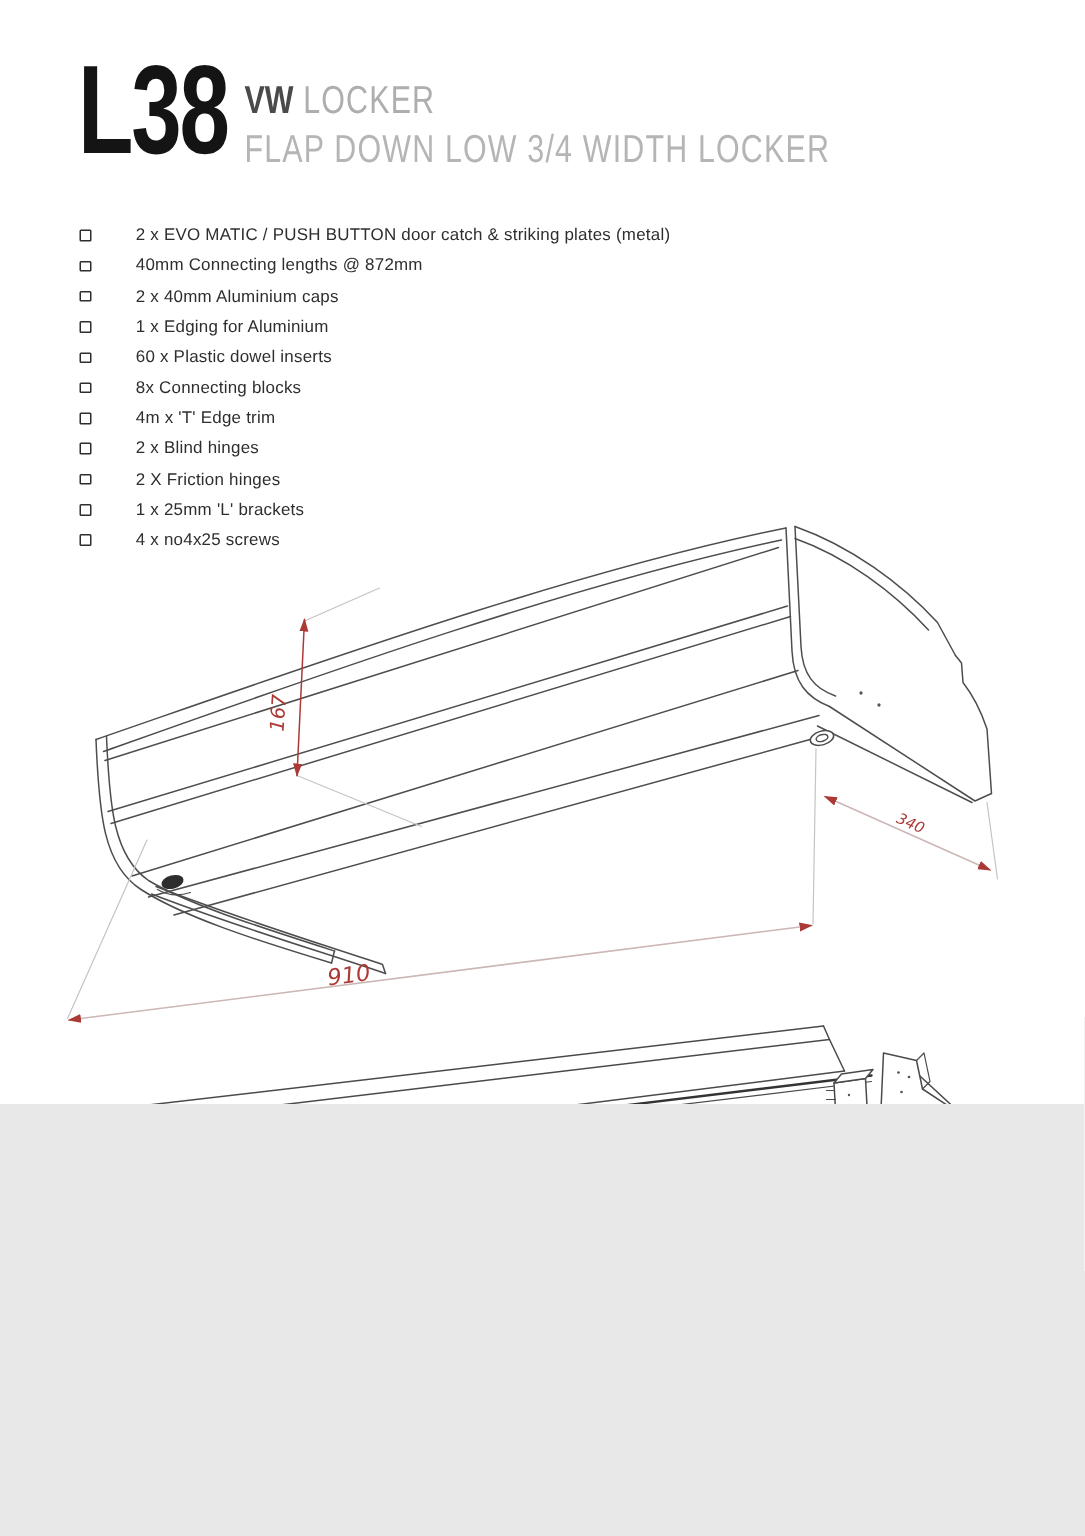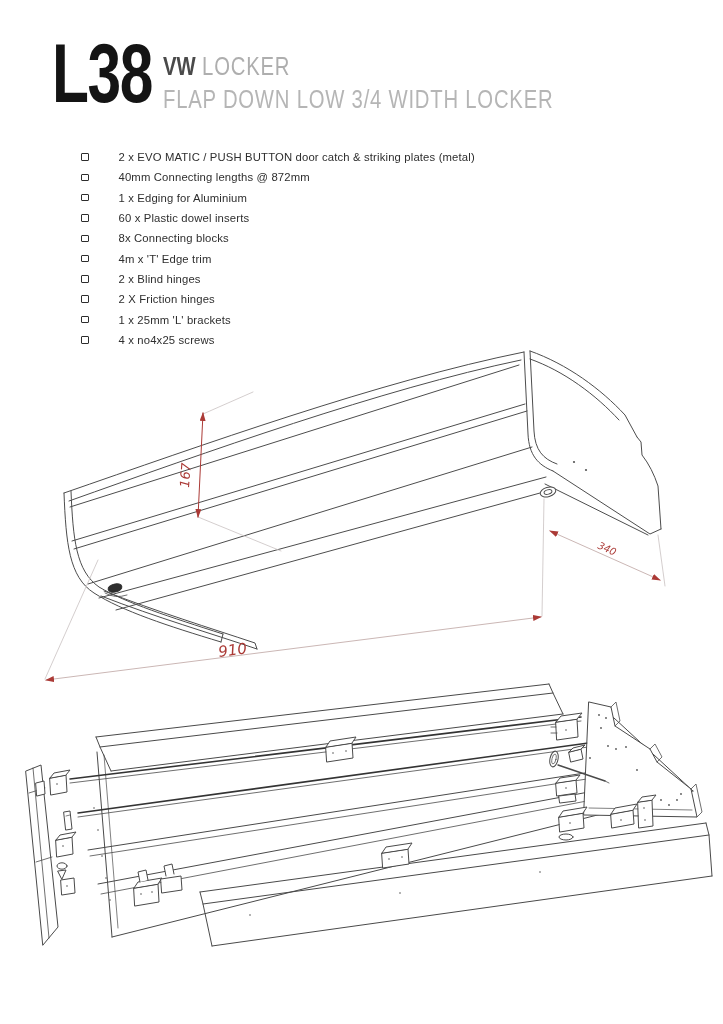--- a/index.html
+++ b/index.html
@@ -1,39 +1,39 @@
 <!DOCTYPE html>
 <html><head>
 <meta charset="utf-8">
 <style>
   * { margin:0; padding:0; box-sizing:border-box; }
   html,body { background:#e8e8e8; }
   .page {
-    position:relative; width:723px; height:1024px; margin:0 auto;
+    position:relative; width:723px; height:736px; margin:0 auto;
     background:#ffffff; overflow:hidden;
     font-family:"Liberation Sans", sans-serif;
   }
   
   .model-code {
     position:absolute; left:52px; top:31px;
     font-size:84px; line-height:1; font-weight:900; color:#141414;
     letter-spacing:-2px; transform:scaleX(0.72); transform-origin:left top;
     white-space:nowrap;
   }
   .titles {
     position:absolute; left:163px; top:50px;
     transform:scaleX(0.78); transform-origin:left top;
     font-size:26px; line-height:33px; white-space:nowrap;
   }
   .titles .brand { font-weight:700; color:#4a4a4a; letter-spacing:0px; }
   .titles .brand-suffix { font-weight:400; color:#aeaeae; letter-spacing:1px; }
   .subtitle { font-weight:400; color:#b5b5b5; letter-spacing:1px; }
   
   .parts-list { position:absolute; left:53px; top:147px; }
-  .part-row { display:flex; align-items:center; height:20.3px;margin-left:28px; }
+  .part-row { display:flex; align-items:center; height:20.3px; }
   .checkbox {
     width:7.5px; height:7.5px; border:1.3px solid #2d2d2d; border-radius:1px;
     background:#fff; margin-right:30px; flex:0 0 auto;
   }
   .part-label {
     font-size:11.3px; color:#2e2e2e; letter-spacing:0.15px; white-space:nowrap;
   }
   
   .drawing-layer { position:absolute; left:0; top:0; width:723px; height:1024px; }
   svg text.dim {
@@ -54,20 +54,24 @@
   </div>
 
   <div class="parts-list">
     <div class="part-row">
         <span class="checkbox"></span>
         <span class="part-label">2 x EVO MATIC / PUSH BUTTON door catch &amp; striking plates (metal)</span>
       </div>
     <div class="part-row">
         <span class="checkbox"></span>
         <span class="part-label">40mm Connecting lengths @ 872mm</span>
+      </div>
+    <div class="part-row">
+        <span class="checkbox"></span>
+        <span class="part-label">2 x 40mm Aluminium caps</span>
       </div>
     <div class="part-row">
         <span class="checkbox"></span>
         <span class="part-label">1 x Edging for Aluminium</span>
       </div>
     <div class="part-row">
         <span class="checkbox"></span>
         <span class="part-label">60 x Plastic dowel inserts</span>
       </div>
     <div class="part-row">

